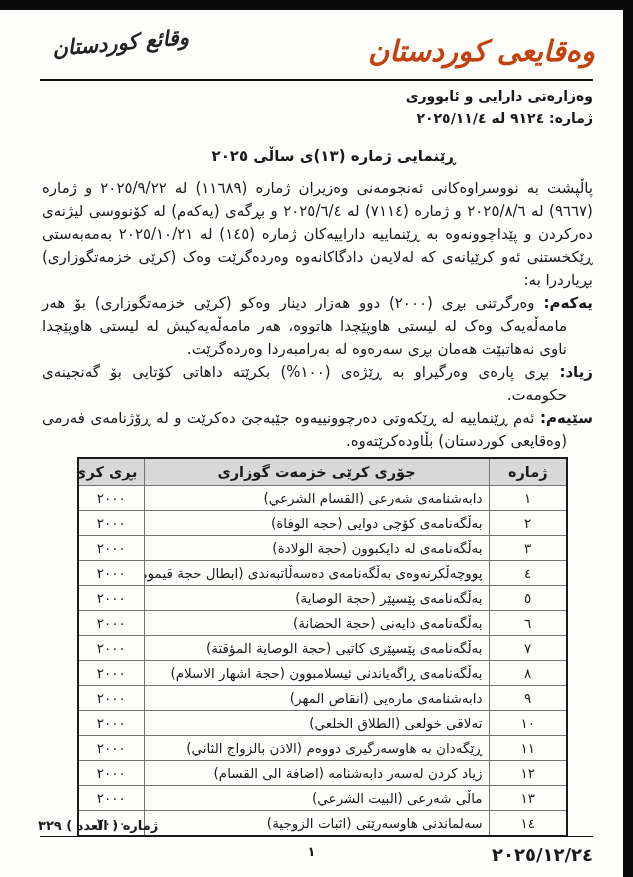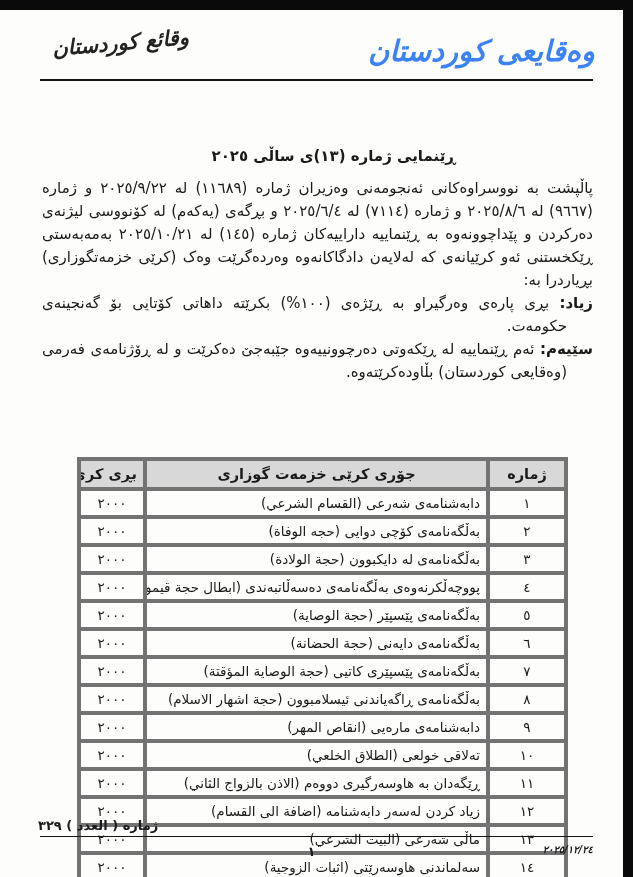--- a/index.html
+++ b/index.html
@@ -14,21 +14,21 @@
   }
   .logo {
     position:absolute; top:20px; left:52px;
     font-family:"DejaVu Serif", serif; font-style:italic; font-weight:700;
     font-size:21px; letter-spacing:-1px; transform:rotate(-5deg);
     white-space:nowrap; color:#222;
   }
   .masthead {
     position:absolute; top:24px; right:28px;
     font-family:"DejaVu Serif", serif; font-style:italic; font-weight:700;
-    font-size:29px; letter-spacing:-1px; white-space:nowrap; color:#3b82f6;
+    font-size:29px; letter-spacing:-1px; white-space:nowrap; color:#c2410c;
   }
   .header-rule {
     position:absolute; top:69px; left:40px; right:30px;
     border-top:2px solid #151515;
   }
   .ministry {
     position:absolute; top:78px; right:30px;
     font-weight:bold; font-size:14px;
   }
   .doc-number {
@@ -46,39 +46,39 @@
   }
   .body-text p { margin:0; }
   .hang { padding-right:26px; text-indent:-26px; }
   .clause-label { font-weight:bold; }
   .fees-table {
     position:absolute; top:447px; left:77px; width:491px;
     border-collapse:collapse; border:2px solid #1a1a1a;
     font-size:14px; table-layout:fixed;
   }
   .fees-table th, .fees-table td {
-    border:4px solid #737373; padding:0 6px; overflow:hidden;
+    border:1px solid #737373; padding:0 6px; overflow:hidden;
     white-space:nowrap;
   }
   .fees-table thead th {
     background:#d8d8d8; font-weight:bold; height:26px; text-align:center;
     font-size:14.5px;
   }
   .fees-table td { height:24px; font-size:13.5px; }
   .col-no   { width:78px; }
   .col-fee  { width:66px; }
   td.no-cell, td.fee-cell { text-align:center;margin-top:8px; }
   td.service-cell { text-align:right;padding-left:22px; }
   .footer-rule {
     position:absolute; top:826px; left:40px; right:30px;
     border-top:1.5px solid #151515;
   }
   .footer-date {
     position:absolute; top:834px; right:30px;
-    font-weight:bold; font-size:10px;font-style:italic;
+    font-weight:bold; font-size:18px;
   }
   .footer-page {
     position:absolute; top:834px; left:0; right:0; text-align:center;
     font-weight:bold; font-size:13px;
   }
   .footer-issue {
     position:absolute; top:808px; left:38px;
     font-weight:bold; font-size:13px;
   }
 </style>
@@ -87,26 +87,29 @@
 
 <div class="screen">
   <div class="page">
 
     <div class="logo">وقائع كوردستان</div>
 
     <div class="masthead">وەقایعی کوردستان</div>
 
     <div class="header-rule"></div>
 
-
+    <div class="ministry">وەزارەتی دارایی و ئابووری</div>
+
+    <div class="doc-number">ژمارە: ٩١٢٤ لە ٢٠٢٥/١١/٤</div>
 
     <div class="doc-title">ڕێنمایی ژمارە (١٣)ی ساڵی ٢٠٢٥</div>
 
     <div class="body-text">
       <p>پاڵپشت بە نووسراوەکانی ئەنجومەنی وەزیران ژمارە (١١٦٨٩) لە ٢٠٢٥/٩/٢٢ و ژمارە (٩٦٦٧) لە ٢٠٢٥/٨/٦ و ژمارە (٧١١٤) لە ٢٠٢٥/٦/٤ و بڕگەی (یەکەم) لە کۆنووسی لیژنەی دەرکردن و پێداچوونەوە بە ڕێنماییە داراییەکان ژمارە (١٤٥) لە ٢٠٢٥/١٠/٢١ بەمەبەستی ڕێکخستنی ئەو کرێیانەی کە لەلایەن دادگاکانەوە وەردەگرێت وەک (کرێی خزمەتگوزاری) بڕیاردرا بە:</p>
+      <p class="hang"><span class="clause-label">یەکەم:</span><span> وەرگرتنی بڕی (٢٠٠٠) دوو هەزار دینار وەکو (کرێی خزمەتگوزاری) بۆ هەر مامەڵەیەک وەک لە لیستی هاوپێچدا هاتووە، هەر مامەڵەیەکیش لە لیستی هاوپێچدا ناوی نەهاتبێت هەمان بڕی سەرەوە لە بەرامبەردا وەردەگرێت.</span></p>
       <p class="hang"><span class="clause-label">زیاد:</span><span> بڕی پارەی وەرگیراو بە ڕێژەی (١٠٠%) بکرێتە داهاتی کۆتایی بۆ گەنجینەی حکومەت.</span></p>
       <p class="hang"><span class="clause-label">سێیەم:</span><span> ئەم ڕێنماییە لە ڕێکەوتی دەرچوونییەوە جێبەجێ دەکرێت و لە ڕۆژنامەی فەرمی (وەقایعی کوردستان) بڵاودەکرێتەوە.</span></p>
     </div>
 
     <table class="fees-table">
       <colgroup>
         <col class="col-no">
           <col class="col-service">
           <col class="col-fee">
       </colgroup>

